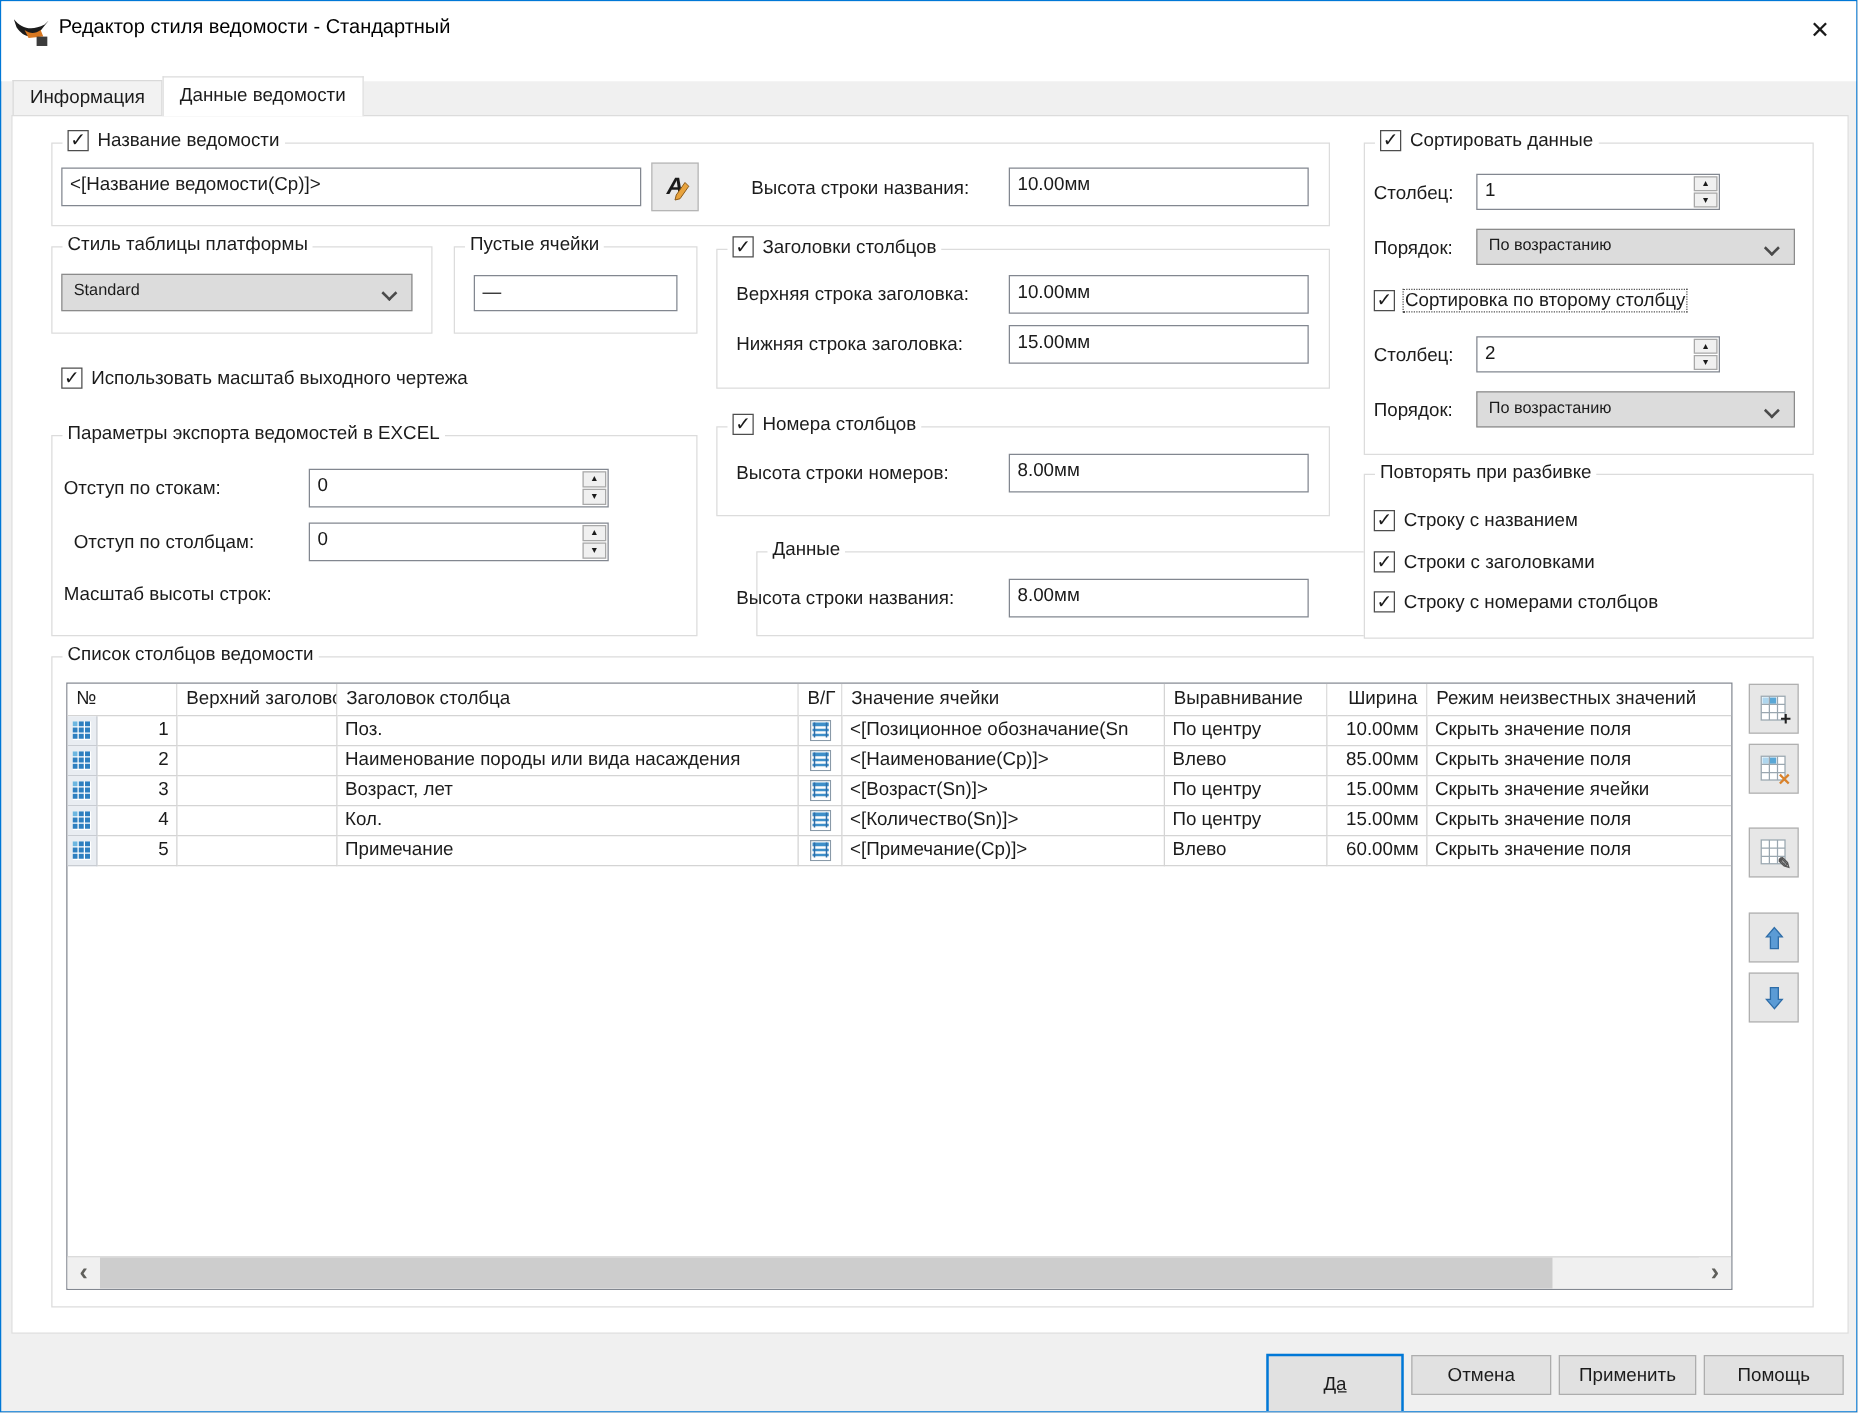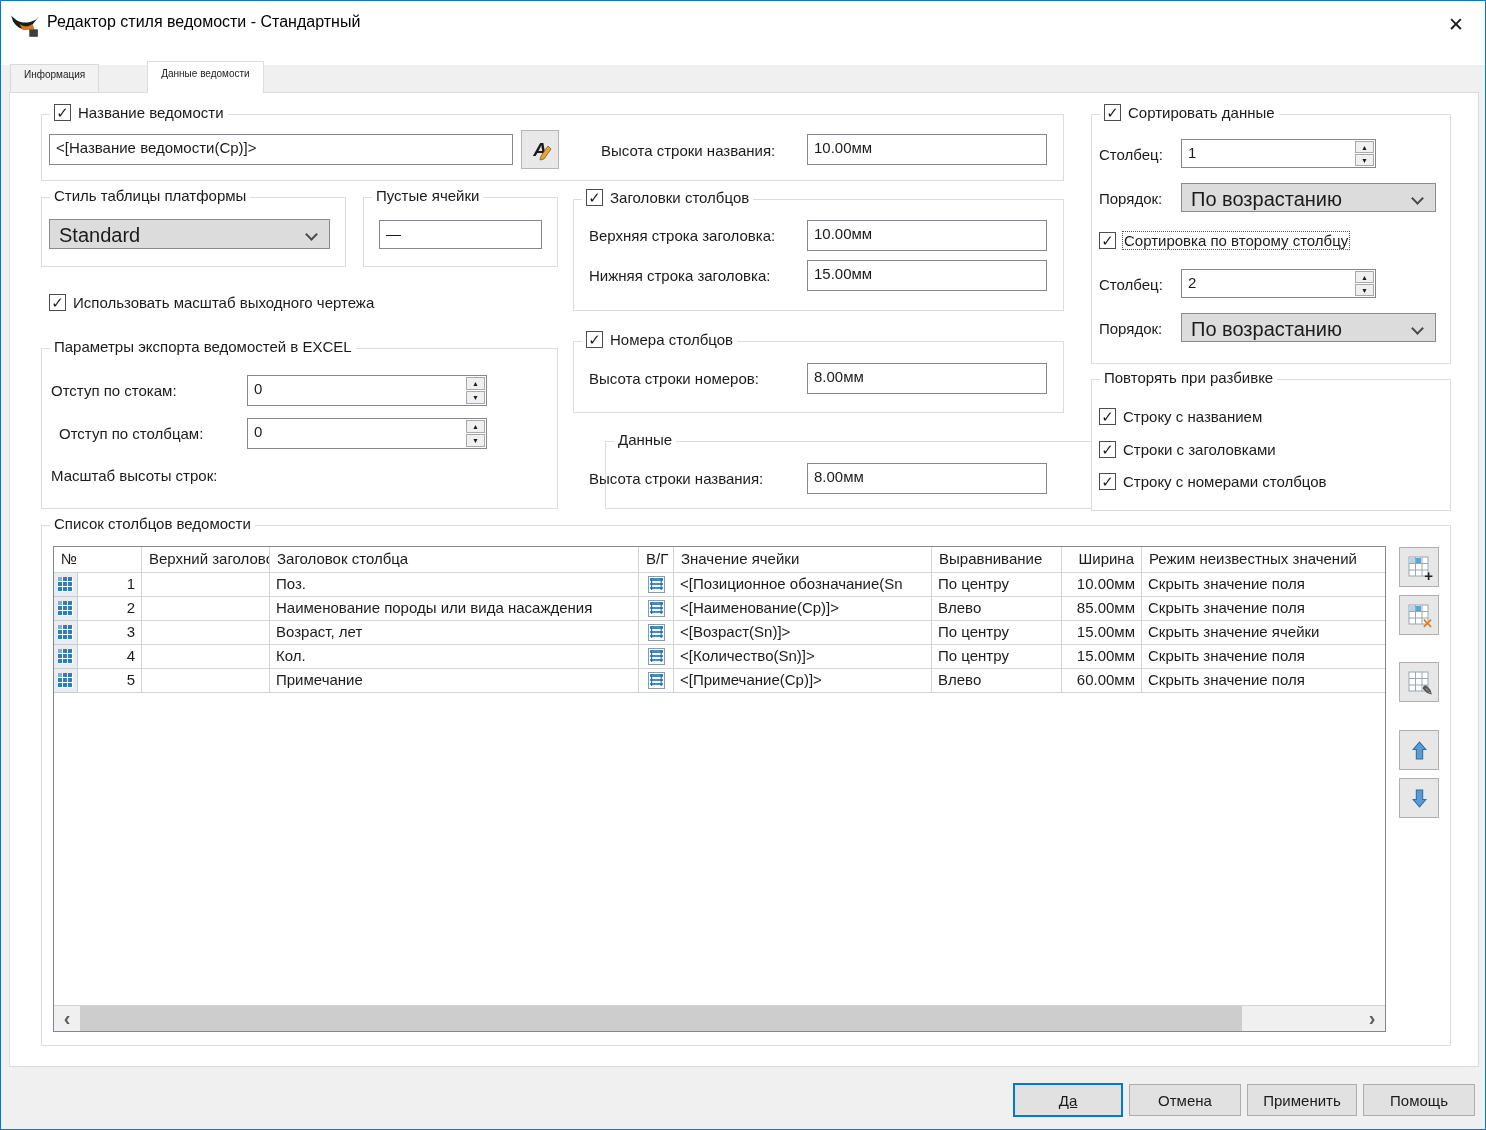--- a/index.html
+++ b/index.html
@@ -8,39 +8,39 @@
   .window { position:relative; width:1486px; height:1130px; background:#f0f0f0;
             border:1px solid #0078d7; overflow:hidden; }
   .titlebar { position:absolute; left:0; top:0; width:100%; height:64px; background:#ffffff;
               display:flex; align-items:center; }
   .app-icon { position:absolute; left:9px; top:9px; width:30px; height:30px; }
   .title-text { position:absolute; left:46px; top:12px; font-size:16px; color:#000; white-space:nowrap; }
   .close-btn { position:absolute; right:12px; top:8px; width:34px; height:30px; display:flex;
                align-items:center; justify-content:center; font-size:19px; color:#1a1a1a; cursor:default; }
 
   .tabstrip { position:absolute; left:9px; top:60px; display:flex; align-items:flex-end; }
-  .tab { height:29px; padding:4px 13px 0 13px; font-size:10px; background:#f2f2f2;
+  .tab { height:29px; padding:4px 13px 0 13px; font-size:15px; background:#f2f2f2;
          border:1px solid #d9d9d9; border-bottom:none; }
   .tab.active { height:32px; background:#fff; border:1px solid #dcdcdc; border-bottom:none;
-                position:relative; z-index:3; padding-top:6px;margin-left:48px; }
+                position:relative; z-index:3; padding-top:6px; }
   .tabpage { position:absolute; left:8px; top:91px; width:1470px; height:975px; background:#fff;
              border:1px solid #dcdcdc; }
 
   .grp { position:absolute; border:1px solid #dcdcdc; background:#fff; }
   .gttl { position:absolute; top:-11px; left:8px; background:#fff; padding:0 4px; font-size:15px;
           display:flex; align-items:center; gap:7px; white-space:nowrap; z-index:2; }
   .lbl { position:absolute; font-size:15px; white-space:nowrap; }
 
   .ck { width:17px; height:17px; background:#fff; border:1px solid #4d4d4d; display:inline-flex;
         align-items:center; justify-content:center; font-size:15px; line-height:15px; color:#1a1a1a; flex:0 0 17px;}
   .ckrow { position:absolute; display:flex; align-items:center; gap:7px; font-size:15px; white-space:nowrap; }
 
   .tb { position:absolute; background:#fff; border:1px solid #828790; font-size:15px;
         padding:4px 6px; white-space:nowrap; overflow:hidden; }
-  .cb { position:absolute; background:#dcdcdc; border:1px solid #8b8b8b; font-size:20px;
+  .cb { position:absolute; background:#dcdcdc; border:1px solid #8b8b8b; font-size:13px;
         padding:4px 9px; white-space:nowrap; overflow:hidden; }
   .chev { position:absolute; right:13px; top:10px; width:9px; height:9px;
           border-left:2px solid #4a4a4a; border-bottom:2px solid #4a4a4a; transform:rotate(-45deg); }
   .spinbox { position:absolute; right:1px; top:1px; bottom:1px; width:19px; display:flex; flex-direction:column; }
   .spinbtn { flex:1; background:#f0f0f0; border:1px solid #a8a8a8; display:flex; align-items:center;
              justify-content:center; font-size:7px; color:#1b1b1b; }
   .spinbtn + .spinbtn { margin-top:1px; }
 
   .fontbtn { position:absolute; left:520px; top:129px; width:38px; height:39px; background:#e8e8e8;
              border:1px solid #b5b5b5; display:flex; align-items:center; justify-content:center; }
@@ -482,18 +482,18 @@
     <svg width="15" height="19" viewBox="0 0 14 18">
       <path d="M7 1 L13 8 H10 V17 H4 V8 H1 Z" fill="#5b9bd5" stroke="#2e6da8"></path>
     </svg>
   </div>
   <div class="sidebtn" style="top:777px;">
     <svg width="15" height="19" viewBox="0 0 14 18" style="transform:rotate(180deg);">
       <path d="M7 1 L13 8 H10 V17 H4 V8 H1 Z" fill="#5b9bd5" stroke="#2e6da8"></path>
     </svg>
   </div>
 
-  <div class="btn default" style="left:1012px; width:110px; top:1082px; height:34px;text-decoration:underline;">Да</div>
+  <div class="btn default" style="left:1012px; width:110px; top:1082px; height:48px;text-decoration:underline;">Да</div>
   <div class="btn" style="left:1128px; width:112px;">Отмена</div>
   <div class="btn" style="left:1246px; width:110px;">Применить</div>
   <div class="btn" style="left:1362px; width:112px;">Помощь</div>
 
 </div>
 
 </body></html>

